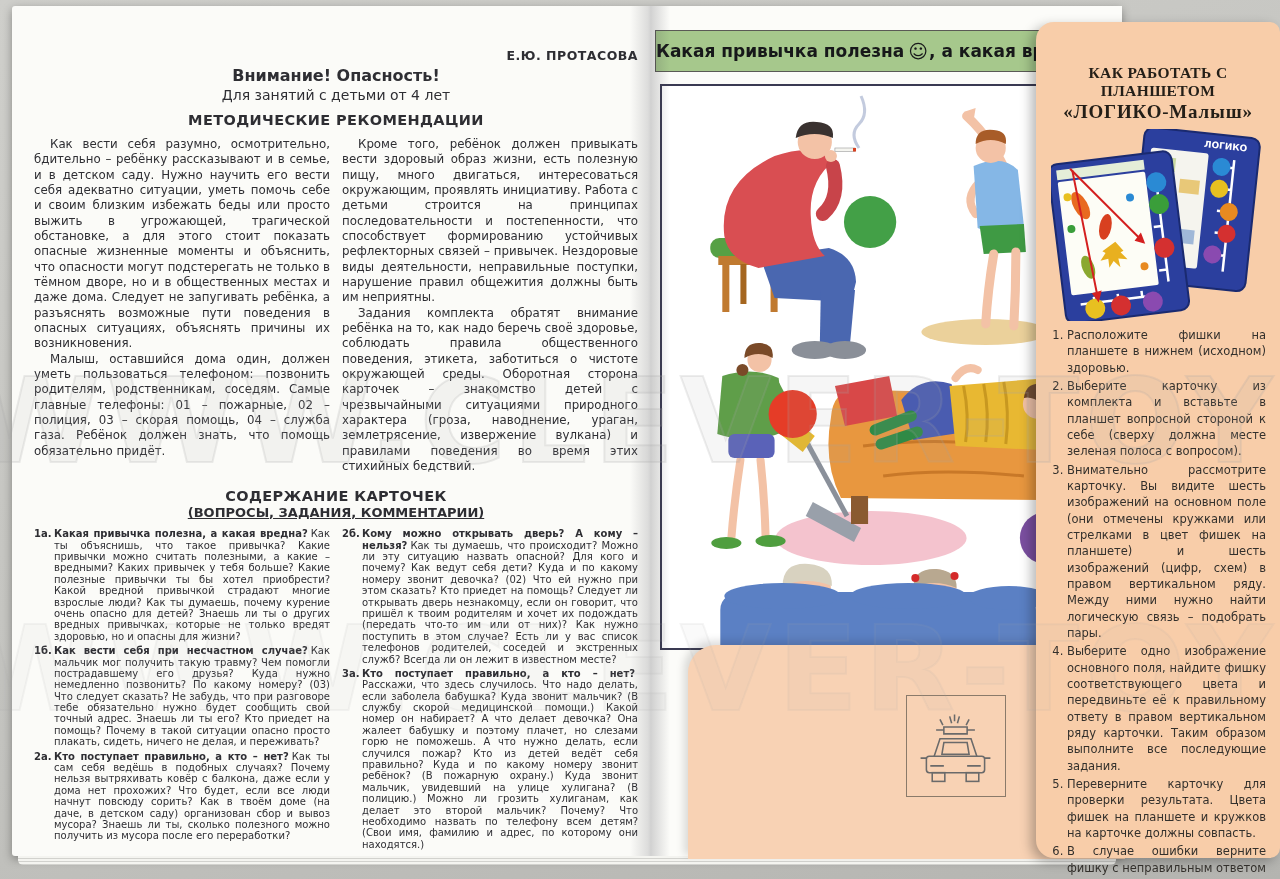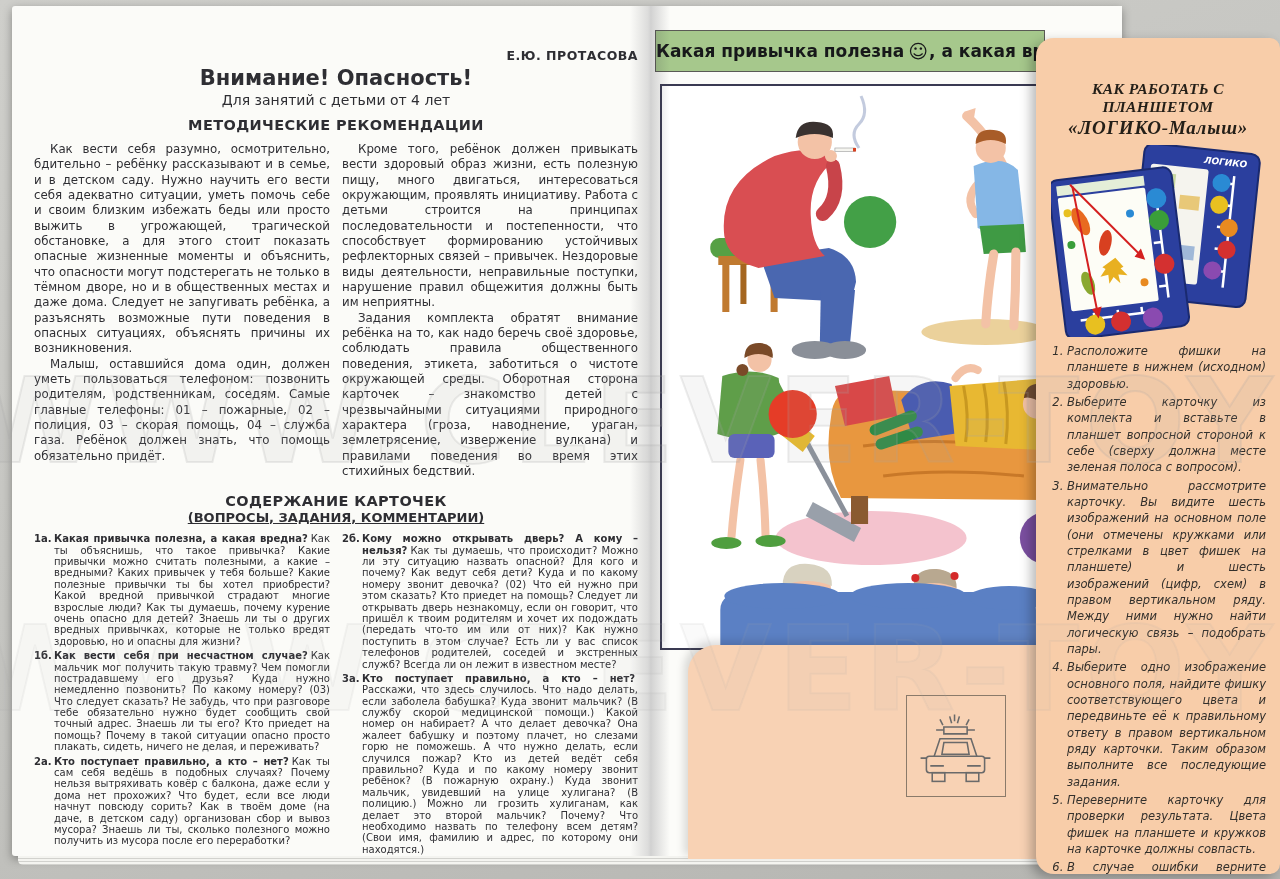--- a/index.html
+++ b/index.html
@@ -21,21 +21,21 @@
   }
   .spine {
     position:absolute; left:630px; top:6px; width:40px; height:850px;
     background:linear-gradient(to right, rgba(0,0,0,0) 0%, rgba(60,60,70,.16) 45%, rgba(60,60,70,.22) 52%, rgba(0,0,0,0) 100%);
     pointer-events:none;
   }
   
   .left-page { position:absolute; left:12px; top:6px; width:628px; height:850px; }
   .lp-content { position:absolute; left:22px; top:0; width:604px; }
   .lp-author { margin-top:42px; text-align:right; font-size:12.5px; font-weight:bold; letter-spacing:.5px; }
-  .lp-title { text-align:center; font-size:21px; font-weight:bold; margin-top:3px; }
+  .lp-title { text-align:center; font-size:16px; font-weight:bold; margin-top:3px; }
   .lp-subtitle { text-align:center; font-size:14px; margin-top:2px; }
   .lp-sec-head { text-align:center; font-size:14.5px; font-weight:bold; letter-spacing:.4px; margin-top:9px; }
   .lp-cols { display:flex; gap:12px; margin-top:9px; }
   .lp-col { width:296px; font-size:11.8px; line-height:1.3; text-align:justify; }
   .body-p { text-indent:16px; }
   .lp-sec2-head { text-align:center; font-size:14.5px; font-weight:bold; letter-spacing:.4px; margin-top:14px; }
   .lp-sec2-sub { text-align:center; font-size:13px; font-weight:bold; margin-top:1px;text-decoration:underline; }
   .cards-cols { display:flex; gap:12px; margin-top:8px; }
   .cards-col { width:296px; font-size:10px; line-height:1.14; text-align:justify; }
   .card-item { padding-left:20px; text-indent:-20px; margin-bottom:3px; }
@@ -61,25 +61,24 @@
     position:absolute; left:688px; top:645px; width:437px; height:214px;
     background:#f8d2b4; border-radius:28px 6px 0 0;
     box-shadow:-4px -4px 9px rgba(0,0,0,.14);
   }
   .police-box {
     position:absolute; left:218px; top:50px; width:100px; height:102px;
     border:1.5px solid #8a7a6a;
   }
   
   .bookmark {
-    position:absolute; left:1036px; top:38px; width:244px; height:836px;
+    position:absolute; left:1036px; top:22px; width:244px; height:836px;
     background:#f8cda9; border-radius:18px 10px 10px 18px;
     box-shadow:-5px 4px 12px rgba(0,0,0,.28);
     padding:0 14px;
-    font-style:italic;
   }
   .bm-title1 {
     margin-top:42px; text-align:center;
     font-family:"Liberation Serif", serif; font-weight:bold;
     font-size:15.5px; letter-spacing:.4px; color:#241f18;
   }
   .bm-title2 {
     text-align:center; font-family:"Liberation Serif", serif; font-weight:bold;
     font-size:19px; letter-spacing:.8px; color:#241f18; margin-top:1px;
   }

